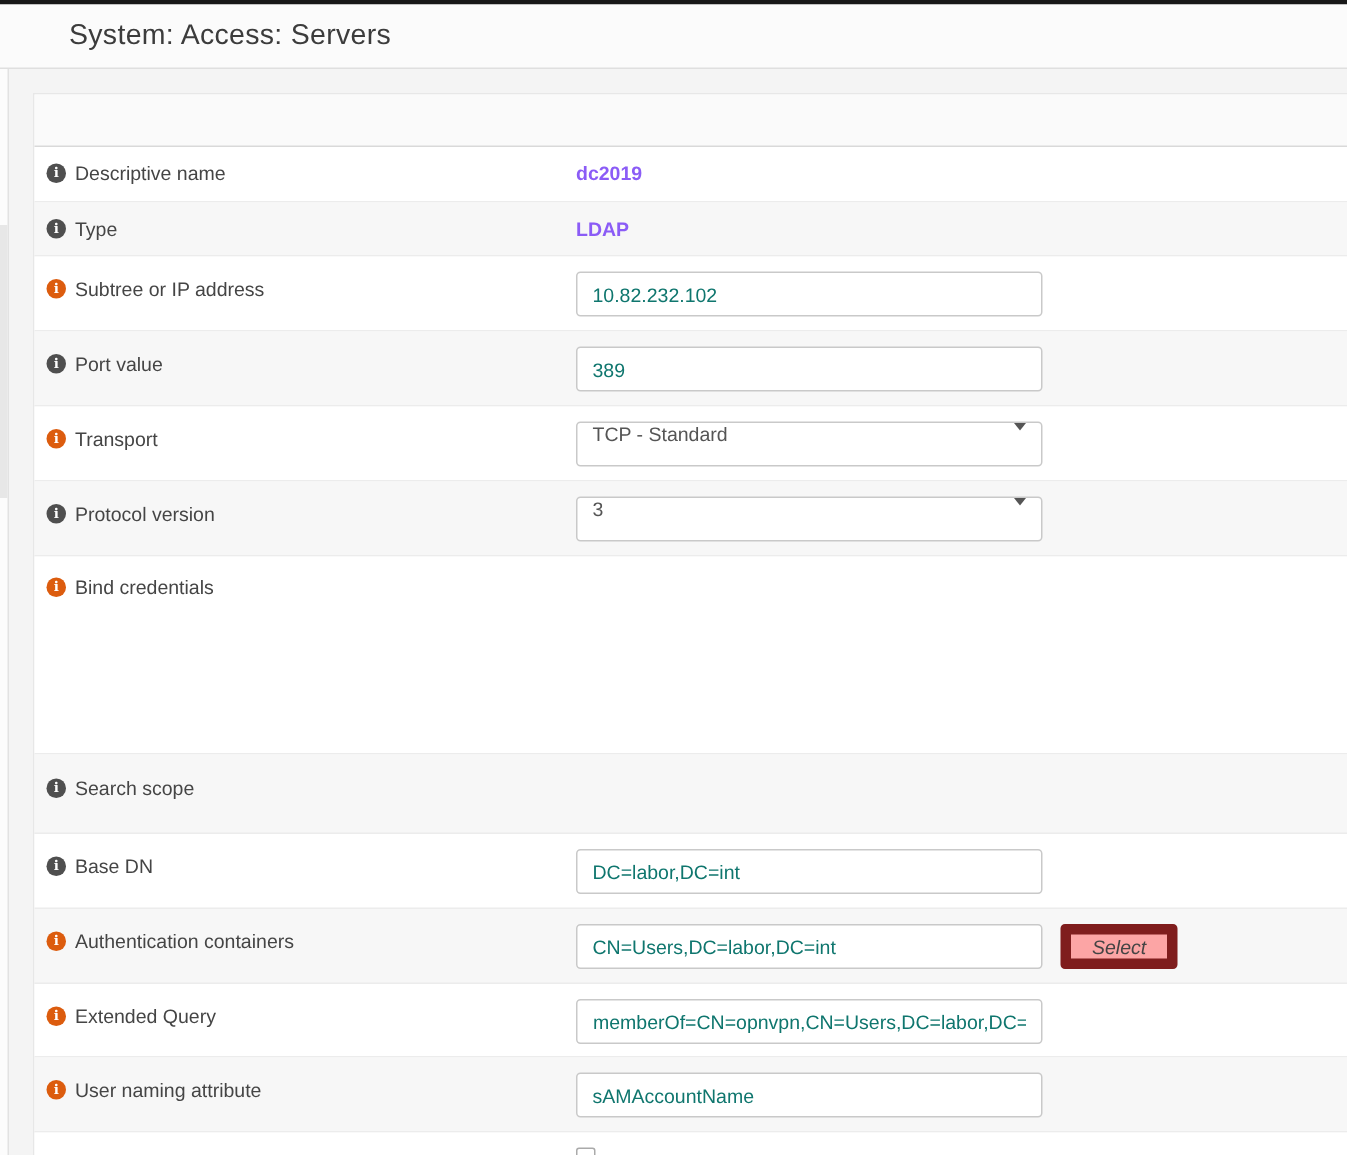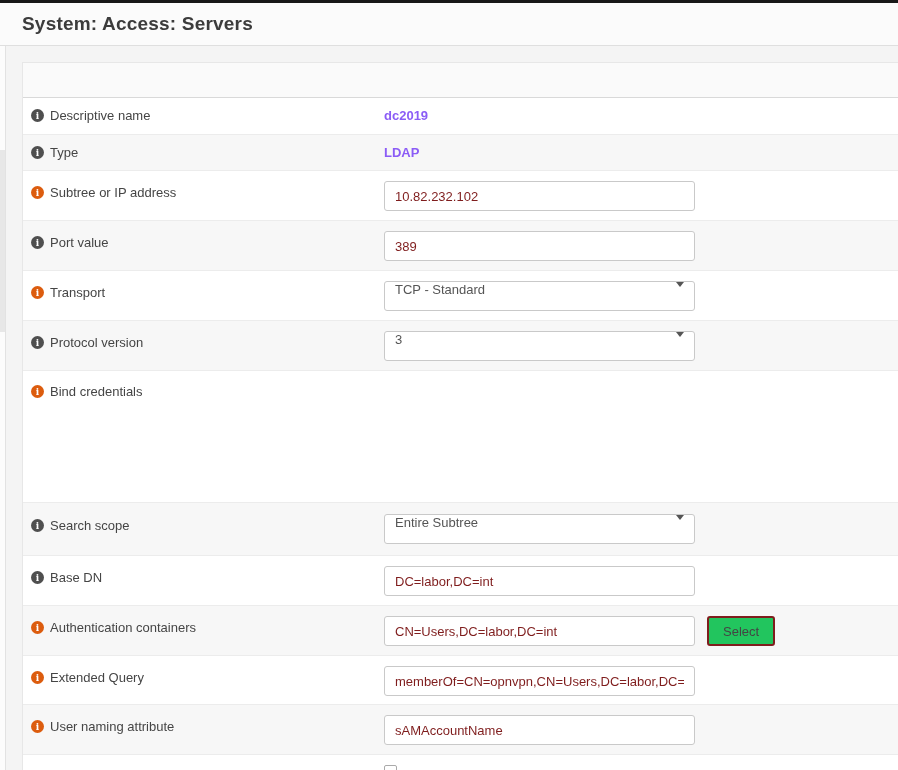--- a/index.html
+++ b/index.html
@@ -14,23 +14,24 @@
   .page-header {
     background:#fbfbfb;
     border-bottom:1px solid #dfdfdf;
     height:43px;
     display:flex;
     align-items:center;
     padding-left:22px;
   }
   .page-header h1 {
     font-size:19px;
-    font-weight:bold;
+    font-weight:normal;
     color:#3c3c3c;
     letter-spacing:0.2px;
+    margin-left:24px;
   }
   .left-scrollbar {
     position:absolute; left:0; top:46px; bottom:0; width:6px;
     background:#fcfcfc; border-right:1px solid #e2e2e2;
   }
   .left-scrollbar-thumb {
     margin-top:104px; height:182px; width:100%; background:#e7e7e7;
   }
   .content { margin-left:22px; margin-top:16px; }
   .panel {
@@ -87,44 +88,45 @@
   .info-icon.dark { background:#4f4f4f; }
   .info-icon.orange { background:#dc5c0e; }
   .row-control { flex:1; padding:10px 8px 0 0; font-size:13px; }
   .row-static-type .row-control { padding-top:10px; }
   #rows .form-row:nth-child(8) .row-control { padding-top:11px; }
   .row-bind-type .row-control { padding-top:12px; }
   .static-value { font-weight:bold; color:#8b5cf6; font-size:13px; }
   .text-input {
     width:311px; height:30px;
     border:1px solid #c9c9c9; border-radius:3px;
-    background:#fff; color:#7f1d1d;
+    background:#fff; color:#0f766e;
     font-size:13px; font-family:"Liberation Sans", sans-serif;
     padding:0 10px; outline:none;
   }
   .text-input.pw { font-size:10px; letter-spacing:1px; }
   .select-box {
     width:311px; height:30px;
     border:1px solid #c9c9c9; border-radius:3px;
     background:#fff; color:#555;
     display:flex; align-items:flex-start; justify-content:space-between;
     padding:0 10px; cursor:pointer;
   }
   .caret {
     width:0; height:0;
     border-left:4px solid transparent;
     border-right:4px solid transparent;
     border-top:5px solid #555;
   }
   .select-btn {
     height:30px; margin-left:12px; padding:0 14px;
-    border:2px solid #7f1d1d; border-radius:3px;
-    background:#22c55e; color:#444;
+    border:7px solid #7f1d1d; border-radius:3px;
+    background:#fca5a5; color:#444;
     font-size:13px; font-family:"Liberation Sans", sans-serif;
     cursor:pointer;
+    font-style:italic;
   }
   .sub-label { font-size:13px; color:#454545; margin-bottom:5px; }
   .sub-label.second { margin-top:9px; }
   .checkbox {
     width:13px; height:13px;
     border:1px solid #aaa; border-radius:2px;
     background:#fff; appearance:none; -webkit-appearance:none;
     cursor:pointer;
   }
   .ctrl-inline { display:flex; align-items:flex-end; }
@@ -202,26 +204,20 @@
           <div class="row-label">
             <span class="info-icon orange">i</span>
             <span>Bind credentials</span>
           </div>
         </div>
         <div class="form-row striped row-ctrl-type">
           <div class="row-label">
             <span class="info-icon dark">i</span>
             <span>Search scope</span>
           </div>
-          <div class="row-control">
-            <div class="select-box">
-              <span>Entire Subtree</span>
-              <span class="caret"></span>
-            </div>
-          </div>
         </div>
         <div class="form-row row-ctrl-type">
           <div class="row-label">
             <span class="info-icon dark">i</span>
             <span>Base DN</span>
           </div>
           <div class="row-control"><input type="text" class="text-input" value="DC=labor,DC=int" style=""></div>
         </div>
         <div class="form-row striped row-ctrl-type">
           <div class="row-label">

